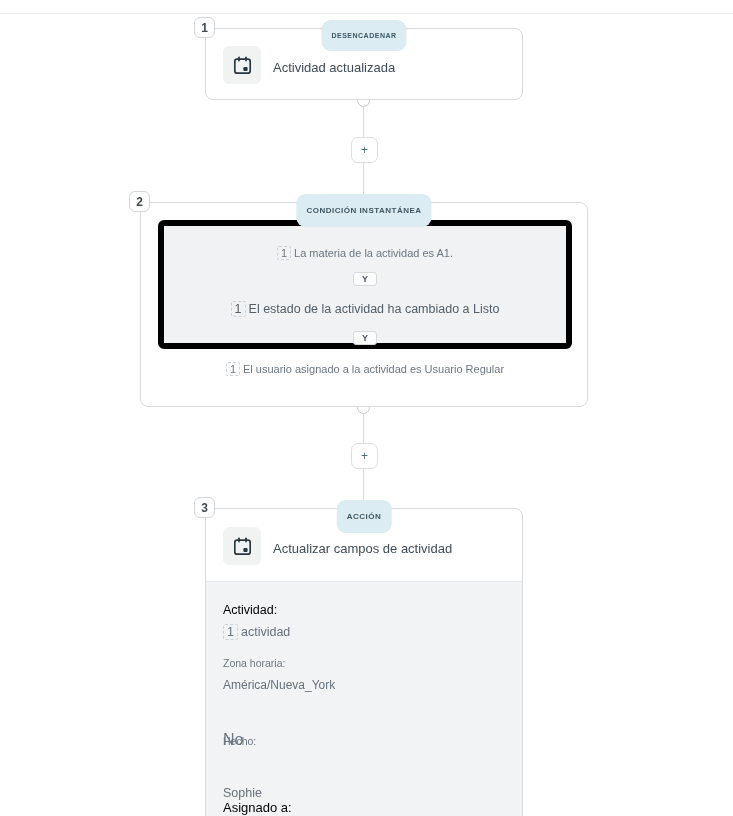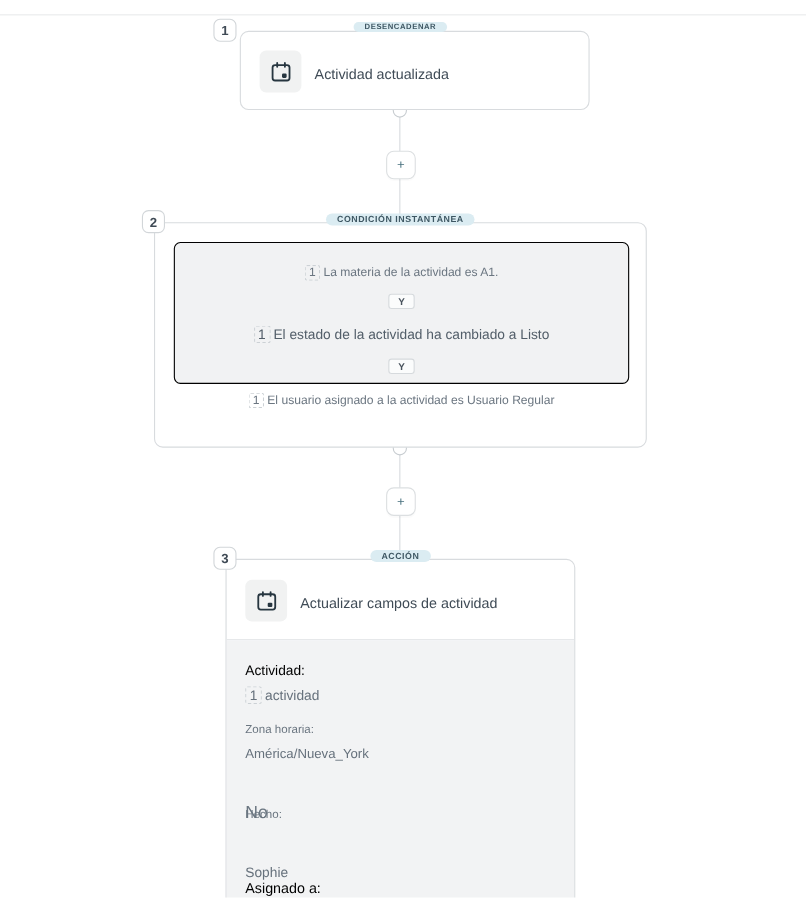--- a/index.html
+++ b/index.html
@@ -34,38 +34,38 @@
     box-shadow: 0 1px 1px rgba(0,0,0,0.02);
   }
   .add1 { top: 137px; }
   .add2 { top: 443px; }
 
   
   .card {
     position: absolute; background: #ffffff;
     border: 1px solid #d8dbde; border-radius: 8px;
   }
-  .card-trigger { left: 218px; top: 28px; width: 318px; height: 72px; text-decoration: underline; }
+  .card-trigger { left: 205px; top: 28px; width: 318px; height: 72px; text-decoration: underline; }
   .card-condition { left: 140px; top: 202px; width: 448px; height: 205px; }
   .card-action { left: 205px; top: 508px; width: 318px; height: 330px; overflow: hidden; }
 
   .step-badge {
     position: absolute; width: 21px; height: 21px;
     background: #ffffff; border: 1px solid #d2d6d9; border-radius: 6px;
     display: flex; align-items: center; justify-content: center;
     font-size: 12px; font-weight: bold; color: #3f4a55; z-index: 3;
   }
   .badge1 { left: 194px; top: 17px; }
   .badge2 { left: 129px; top: 191px; }
   .badge3 { left: 194px; top: 497px; }
 
   .type-pill {
     position: absolute; left: 364px; transform: translateX(-50%);
     background: #dbecf2; border-radius: 9px;
-    padding: 1px 10px; z-index: 3;
+    padding: 12px 10px; z-index: 3;
     font-size: 8px; font-weight: bold; letter-spacing: 0.5px;
     color: #3e5763; white-space: nowrap;
   }
   .pill1 { top: 20px; font-size: 7px; }
   .pill2 { top: 194px; }
   .pill3 { top: 500px; }
 
   .icon-tile {
     position: absolute; left: 17px; width: 38px; height: 38px;
     background: #f1f2f2; border-radius: 6px;
@@ -76,21 +76,21 @@
   .icon-tile svg { width: 21px; height: 21px; }
 
   .card-title { position: absolute; left: 67px; font-size: 13px; color: #3f4b56; white-space: nowrap; }
   .title-trigger { top: 58px; }
   .title-action { top: 32px; }
   .card-trigger .card-title { top: 31px; }
 
   
   .condition-box {
     position: absolute; left: 17px; top: 17px; width: 414px; height: 129px;
-    background: #f1f2f3; border: 1px solid #000000; border-radius: 6px;
+    background: #f1f2f3; border: 6px solid #000000; border-radius: 6px;
   }
   .cond-row {
     position: absolute; left: 0; width: 100%;
     text-align: center; color: #6b7681; font-size: 11px; white-space: nowrap;
   }
   .cond-row-1 { top: 20px; }
   .cond-row-2 { top: 75px; font-size: 12.5px; color: #525e69; }
   .cond-row-3 { top: 136px; }
   .count-chip {
     display: inline-block; border: 1px dashed #ccd1d5; border-radius: 2px;

